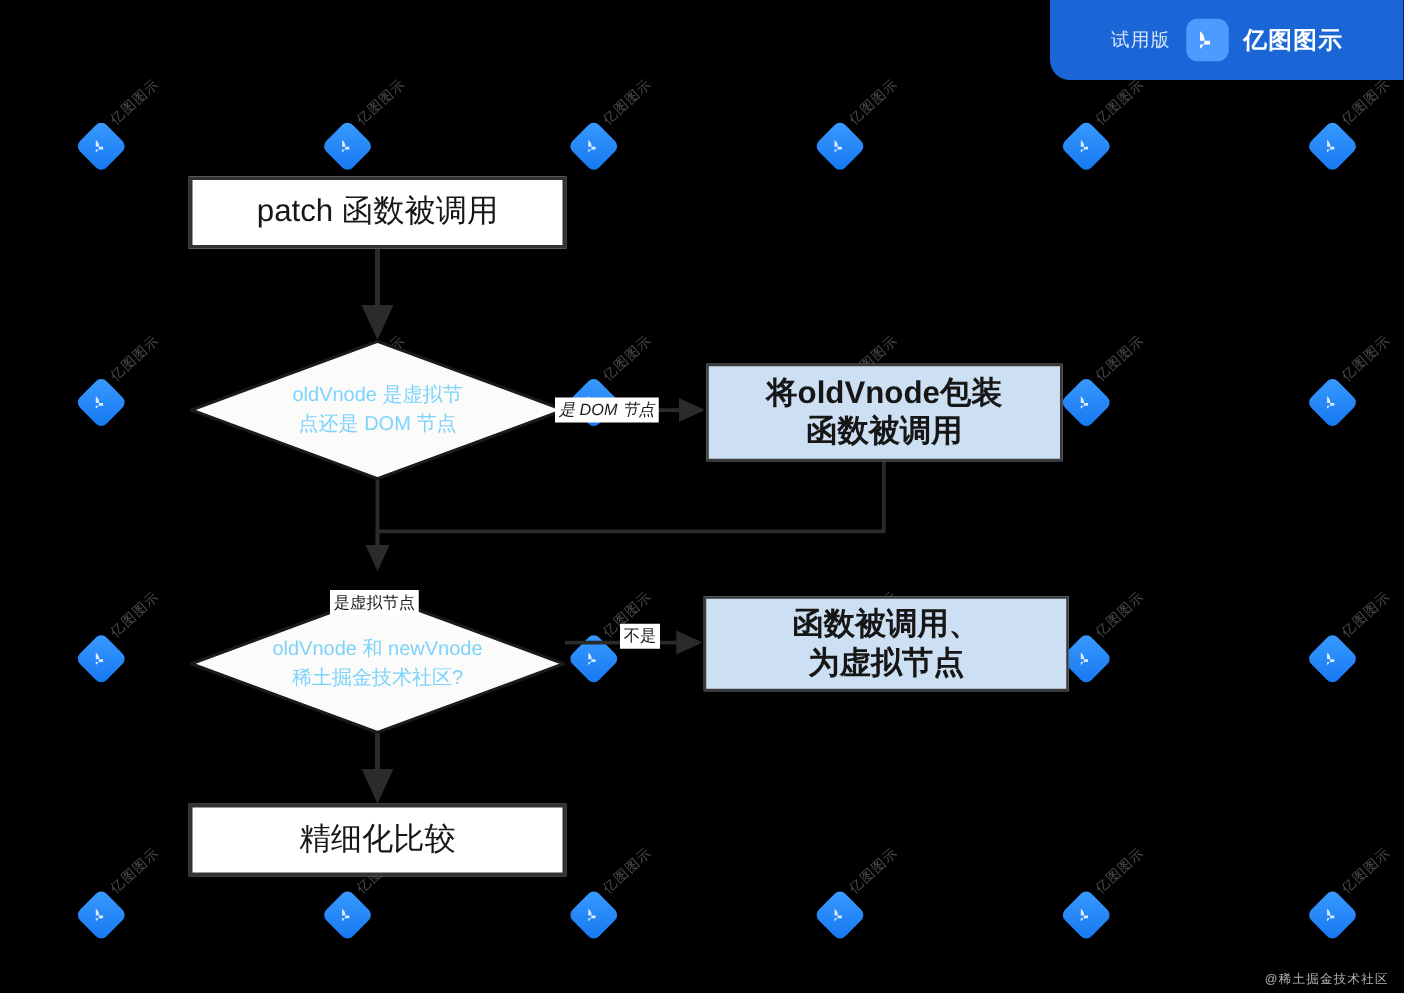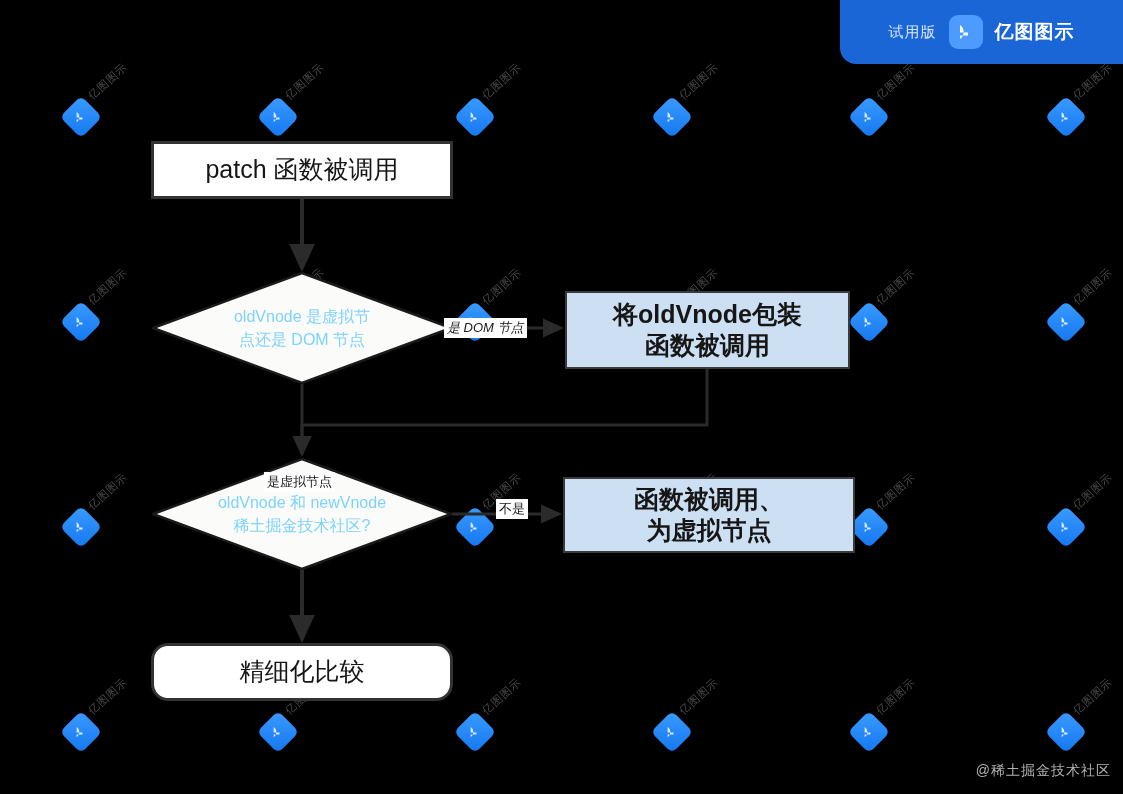--- a/index.html
+++ b/index.html
@@ -95,22 +95,22 @@
     color: #ffffff;
     font-size: 19px;
     font-weight: bold;
     letter-spacing: 1px;
   }
 
   
   #credit {
     position: absolute;
     right: 12px;
-    bottom: 14px;
-    font-size: 14px;
+    bottom: 4px;
+    font-size: 10px;
     color: #d8d8d8;
     opacity: 0.82;
     letter-spacing: 1px;
     z-index: 25;
   }
 
   
   #connectors {
     position: absolute;
     inset: 0;
@@ -452,38 +452,38 @@
     </div>
   </div>
 
   <div class="node node-process accent" style="left:565px; top:291px; width:285px; height:78px;">
     <div>
       <div>将oldVnode包装</div>
       <div>函数被调用</div>
     </div>
   </div>
 
-  <div class="node node-decision" style="left:152px; top:458px; width:300px; height:112px;text-align:center;">
+  <div class="node node-decision" style="left:152px; top:475px; width:300px; height:112px;text-align:center;">
     <svg class="diamond-svg" viewBox="0 0 300 112" preserveAspectRatio="none">
       <polygon points="150,1 299,56 150,111 1,56" fill="#fbfbf9" stroke="#1a1a1a" stroke-width="2.5"></polygon>
     </svg>
     <div class="dec-text" style="padding:0 14px;">
       <div>oldVnode 和 newVnode</div>
       <div>稀土掘金技术社区?</div>
     </div>
   </div>
 
   <div class="node node-process accent" style="left:563px; top:477px; width:292px; height:76px;">
     <div>
       <div>函数被调用、</div>
       <div>为虚拟节点</div>
     </div>
   </div>
 
-  <div class="node node-process" style="left:151px; top:643px; width:302px; height:58px;border-radius:17px;">
+  <div class="node node-process" style="left:151px; top:643px; width:302px; height:58px;">
     <span>精细化比较</span>
   </div>
 
   <div class="edge-label" style="left:444px; top:318px;font-style:italic;">是 DOM 节点</div>
   <div class="edge-label" style="left:264px; top:428px;margin-top:44px;">是虚拟节点</div>
   <div class="edge-label" style="left:496px; top:499px;">不是</div>
 
   <div id="trial-banner">
     <span class="trial-label">试用版</span>
     <span class="brand-logo">

